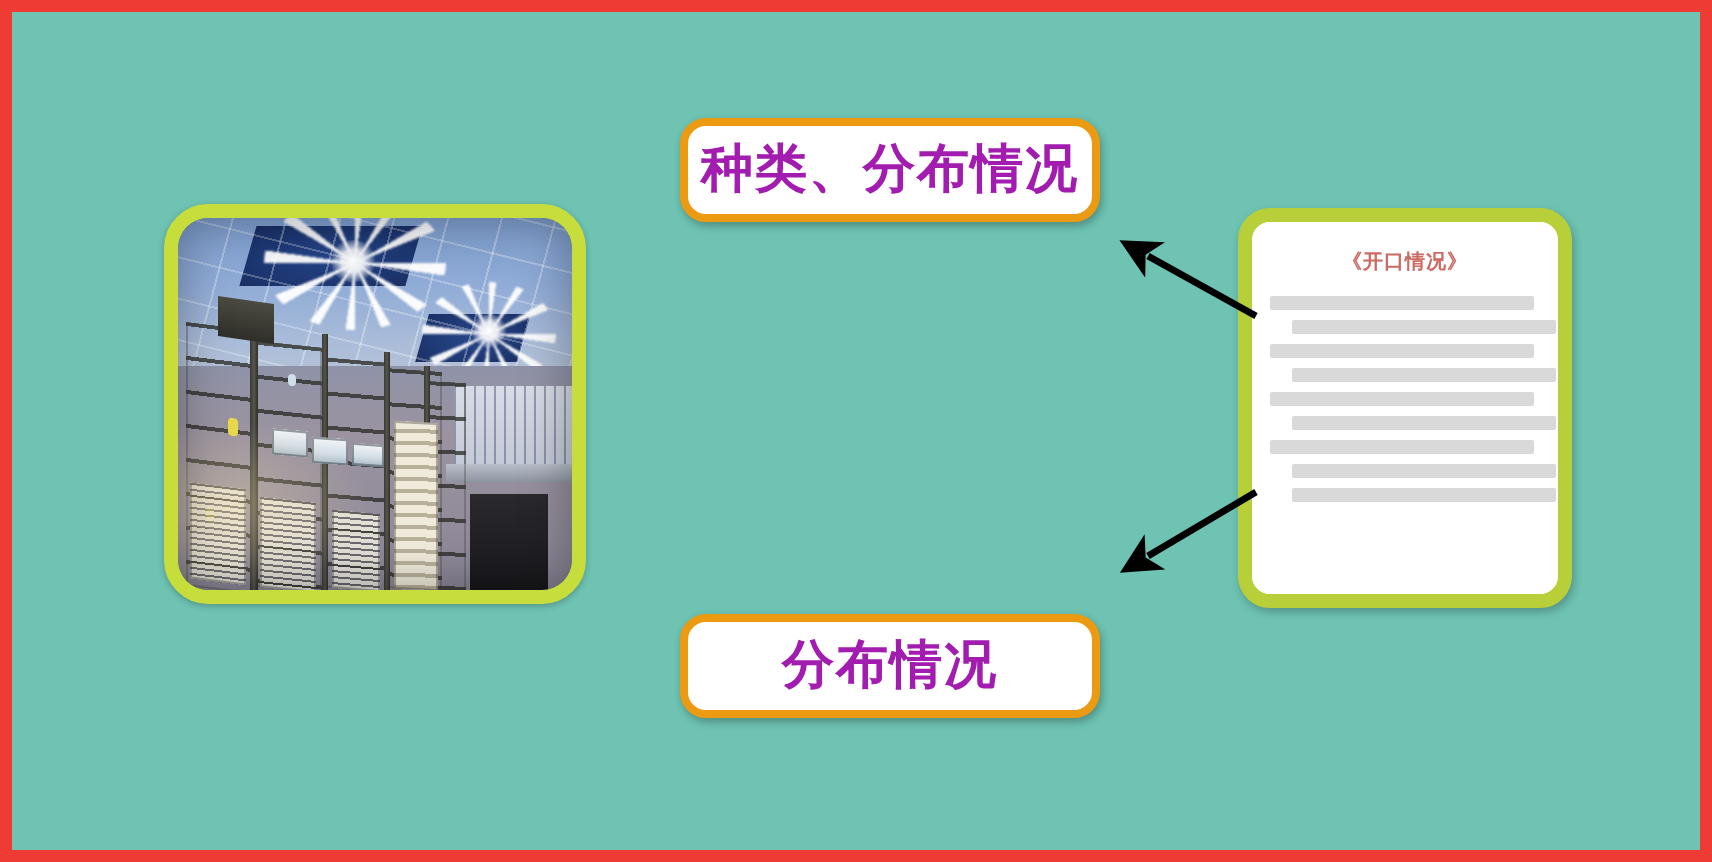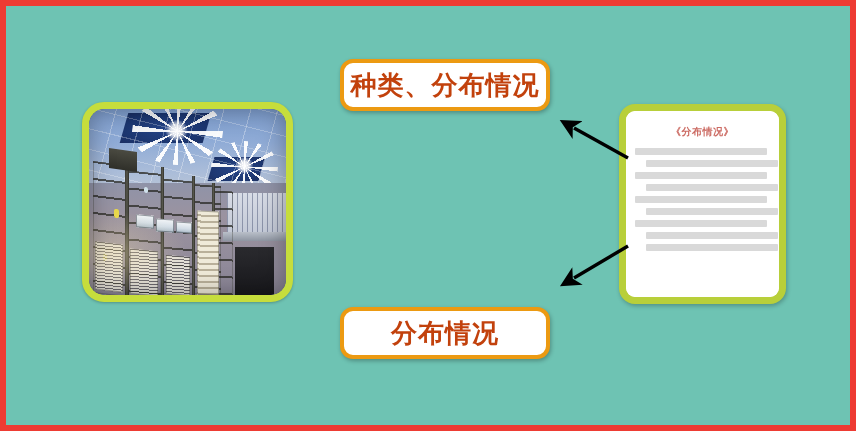--- a/index.html
+++ b/index.html
@@ -205,21 +205,21 @@
     border-radius: 13px;
     display: flex;
     align-items: center;
     justify-content: center;
     box-shadow: 1px 2px 4px rgba(0,0,0,0.28);
   }
   .caption-text {
     font-family: "DejaVu Sans", "Liberation Sans", sans-serif;
     font-weight: bold;
     font-size: 26px;
-    color: #c2410c;
+    color: #a21caf;
     letter-spacing: 1px;
     white-space: nowrap;
     line-height: 1;
   }
   #caption-top    { left: 334px; top: 53px;  width: 210px; height: 52px; }
   #caption-bottom { left: 334px; top: 301px; width: 210px; height: 52px; }
 
   
   #doc-card {
     position: absolute;
@@ -328,21 +328,21 @@
     <div class="caption-box" id="caption-top">
       <span class="caption-text">种类、分布情况</span>
     </div>
 
     <div class="caption-box" id="caption-bottom">
       <span class="caption-text">分布情况</span>
     </div>
 
     <div id="doc-card">
       <div id="doc-inner">
-        <div id="doc-title">《分布情况》</div>
+        <div id="doc-title">《开口情况》</div>
         <div id="doc-lines">
             <div class="doc-line flush"></div>
             <div class="doc-line indent"></div>
             <div class="doc-line flush"></div>
             <div class="doc-line indent"></div>
             <div class="doc-line flush"></div>
             <div class="doc-line indent"></div>
             <div class="doc-line flush"></div>
             <div class="doc-line indent"></div>
             <div class="doc-line indent"></div>

